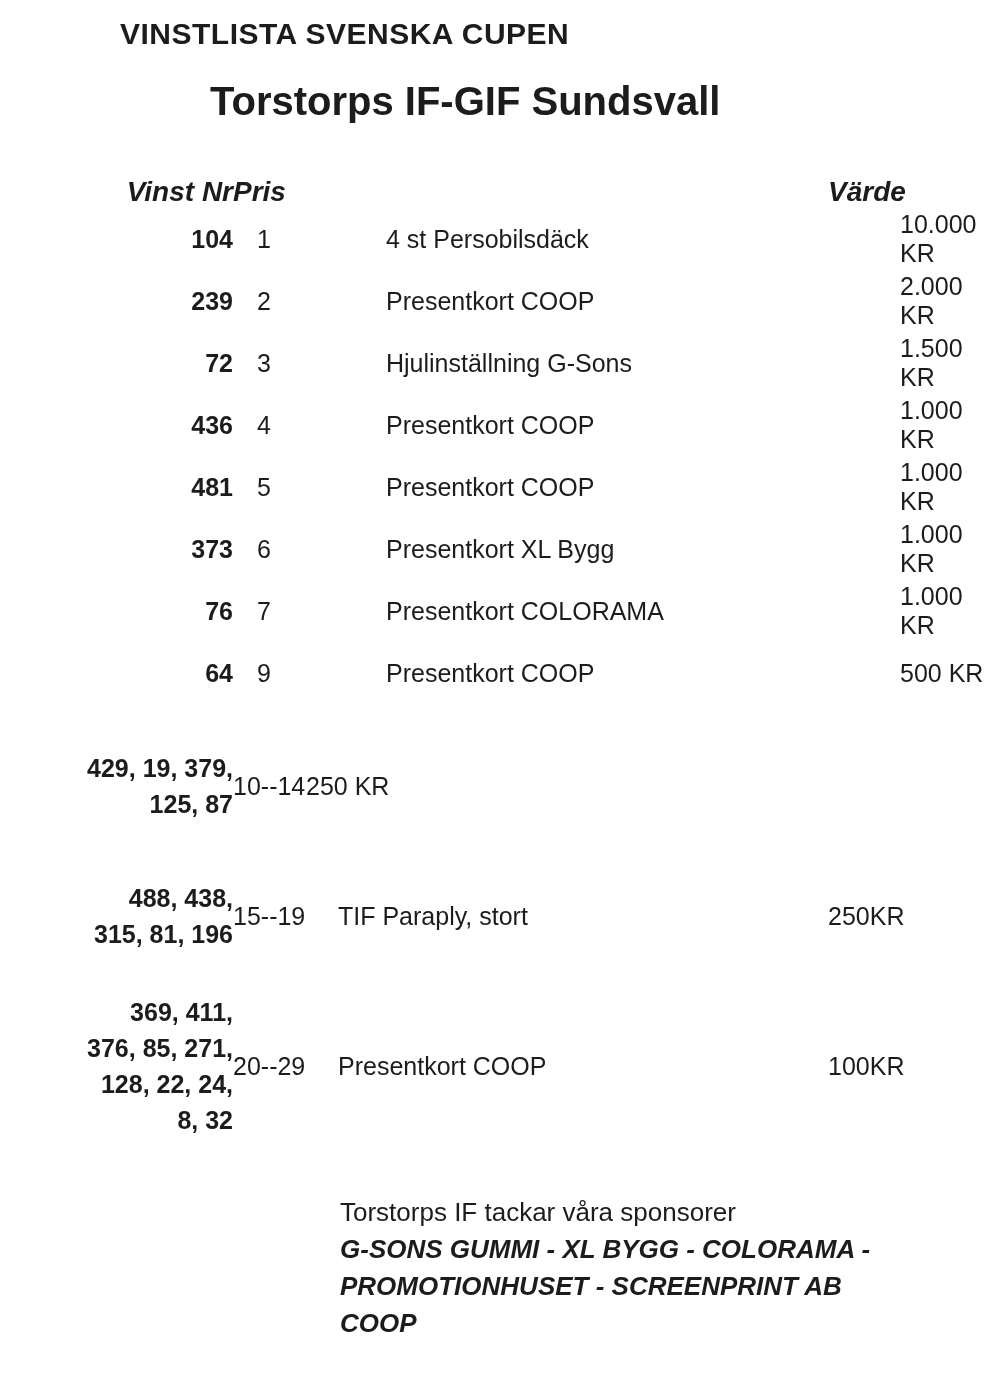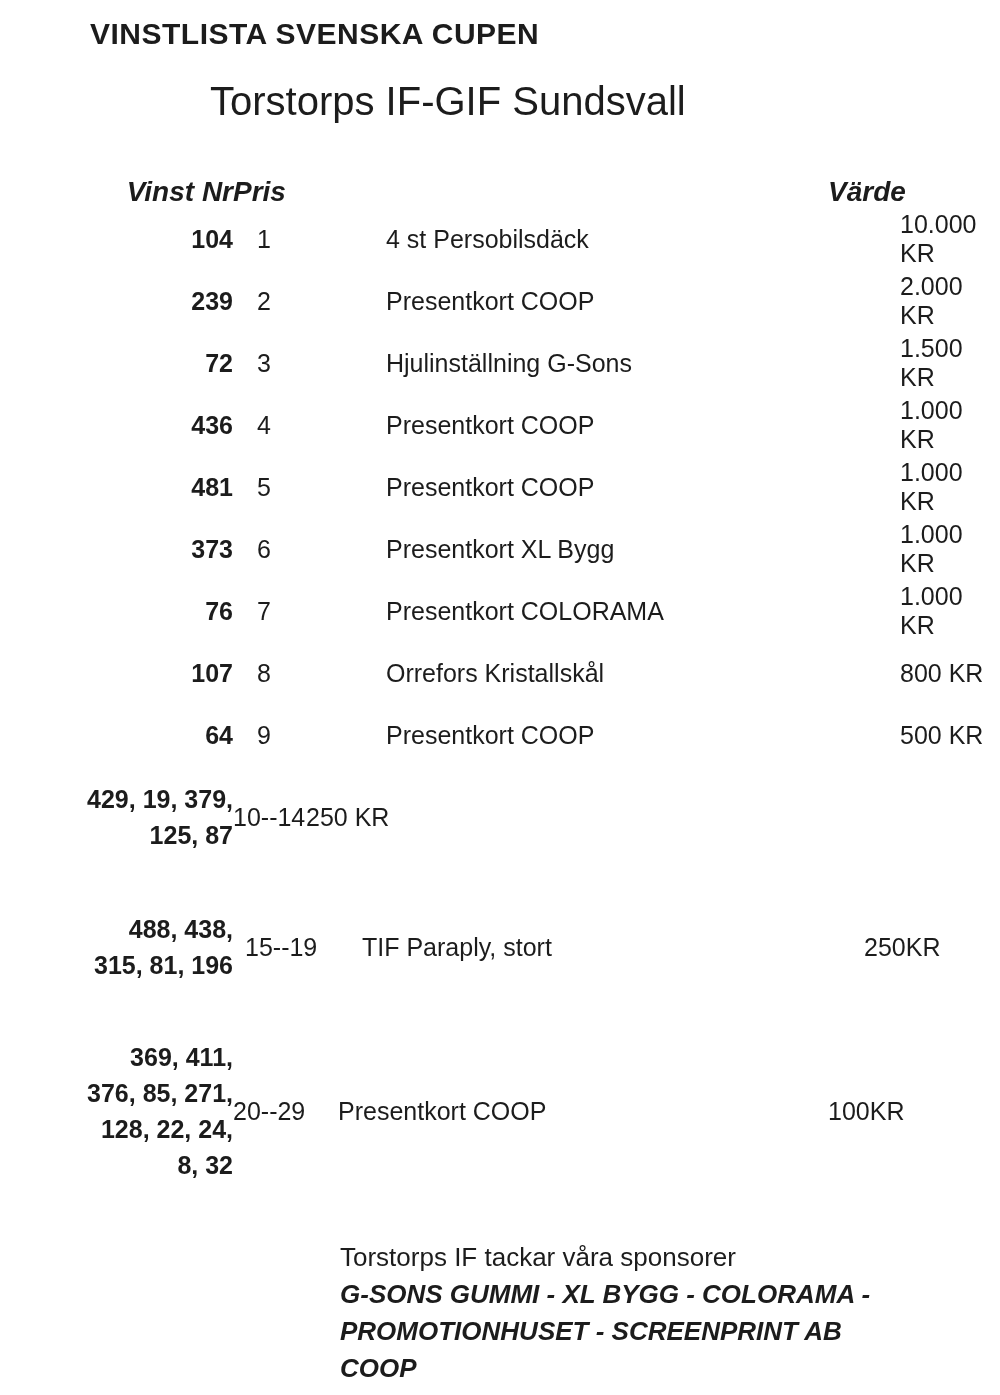--- a/index.html
+++ b/index.html
@@ -7,30 +7,30 @@
     width: 1000px;
     height: 1395px;
     background: #ffffff;
     font-family: "Liberation Sans", sans-serif;
     color: #1c1c1c;
     overflow: hidden;
   }
   .page { position: relative; width: 1000px; height: 1395px; }
 
   .title {
-    margin: 17px 0 0 90px;
+    margin: 17px 0 0 120px;
     font-size: 30px;
     font-weight: bold;
     line-height: 34px;
     letter-spacing: 0.5px;
   }
   .subtitle {
     margin: 27px 0 12px 210px;
     font-size: 40px;
-    font-weight: normal;
+    font-weight: bold;
     line-height: 46px;
   }
 
   .table { margin-top: 50px; }
 
   .trow {
     display: grid;
     grid-template-columns: 233px 70px 522px 1fr;
     align-items: center;
   }
@@ -38,23 +38,23 @@
   .trow.single { height: 62px; font-size: 25px; gap: 24px; }
   .trow.multi  { font-size: 25px; }
 
   .cell-nr    { text-align: right; font-weight: bold; white-space: pre-line; line-height: 36px; }
   .cell-pris  { text-align: left; white-space: nowrap; }
   .cell-prize { padding-left: 35px; }
   .cell-varde { padding-left: 3px; }
 
   .trow.header .cell-nr { font-weight: bold; }
 
-  .mt-block1 { margin-top: 15px; }
-  .mt-block2 { margin-top: 58px; gap: 12px; }
-  .mt-block3 { margin-top: 56px; }
+  .mt-block1 { margin-top: 46px; }
+  .mt-block2 { margin-top: 58px; }
+  .mt-block3 { margin-top: 42px; }
 
   .footer {
     margin: 56px 0 0 340px;
     font-size: 26px;
     line-height: 37px;
   }
   .footer .thanks { font-weight: normal; margin-top: 8px; }
   .footer .sponsors { font-weight: bold; font-style: italic; white-space: pre-line; }
 </style>
 </head>
@@ -116,26 +116,20 @@
       <div class="cell-varde">1.000 KR</div>
     </div>
 
     <div class="trow single">
       <div class="cell-nr">76</div>
       <div class="cell-pris">7</div>
       <div class="cell-prize">Presentkort COLORAMA</div>
       <div class="cell-varde">1.000 KR</div>
     </div>
 
-    <div class="trow single">
-      <div class="cell-nr">107</div>
-      <div class="cell-pris">8</div>
-      <div class="cell-prize">Orrefors Kristallskål</div>
-      <div class="cell-varde">800 KR</div>
-    </div>
 
     <div class="trow single">
       <div class="cell-nr">64</div>
       <div class="cell-pris">9</div>
       <div class="cell-prize">Presentkort COOP</div>
       <div class="cell-varde">500 KR</div>
     </div>
 
     <div class="trow multi mt-block1">
       <div class="cell-nr">429, 19, 379,

